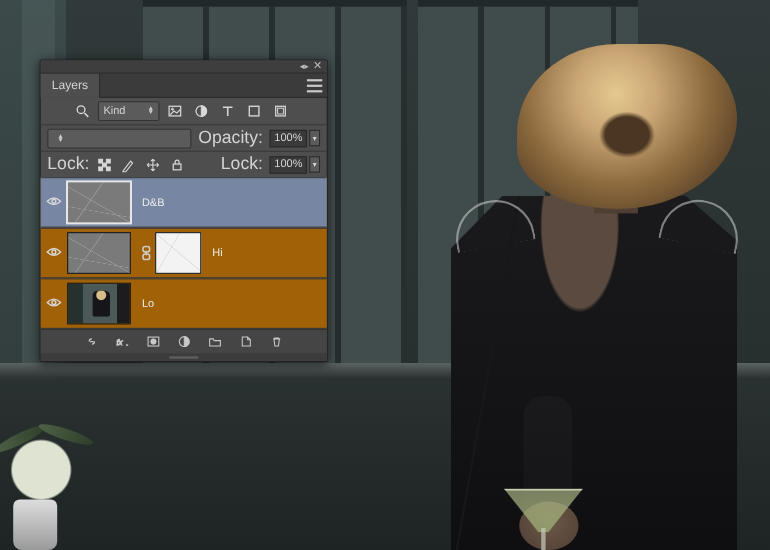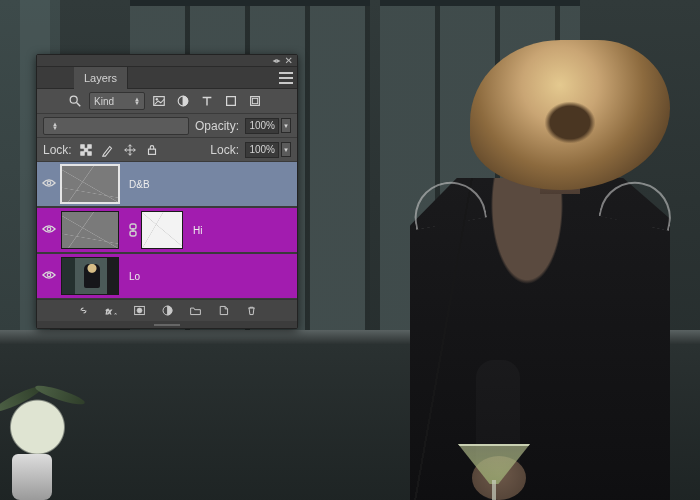--- a/index.html
+++ b/index.html
@@ -89,44 +89,44 @@
     box-shadow: 0 2px 10px rgba(0,0,0,.6);
     color: #d4d4d4;
   }
   .panel-topbar{height:12px;background:#3e3e3e;display:flex;justify-content:flex-end;
     align-items:center;gap:4px;padding:0 4px;border-bottom:1px solid #2a2a2a;}
   .panel-topbar .chevrons{font-size:8px;color:#bbb;cursor:pointer;}
   .panel-topbar .close-x{font-size:10px;color:#bbb;cursor:pointer;line-height:1;}
   .panel-tabbar{display:flex;align-items:center;height:22px;background:#3b3b3b;
     border-bottom:1px solid #2a2a2a;}
   .panel-tab{padding:0 10px;height:22px;line-height:22px;font-size:11px;
-    background:#4e4e4e;border-right:1px solid #2a2a2a;margin-left:37px;}
+    background:#4e4e4e;border-right:1px solid #2a2a2a;}
   .panel-menu{margin-left:auto;margin-right:4px;width:14px;height:12px;cursor:pointer;
     display:flex;flex-direction:column;justify-content:space-between;}
   .panel-menu span{height:2px;background:#c9c9c9;display:block;}
   .row{display:flex;align-items:center;height:24px;padding:0 6px;gap:6px;}
   .hr{border-top:1px solid #3a3a3a;}
   .select{display:flex;align-items:center;height:18px;background:#5b5b5b;
     border:1px solid #333;border-radius:2px;padding:0 4px;min-width:0;}
   .select .val{flex:1;font-size:10px;overflow:hidden;white-space:nowrap;}
   .select .arrows{display:flex;flex-direction:column;line-height:4px;font-size:6px;color:#ccc;margin-left:4px;}
   .icon-btn{width:16px;height:16px;display:flex;align-items:center;justify-content:center;
     color:#d8d8d8;cursor:pointer;}
   .icon-btn svg{width:14px;height:14px;fill:#d8d8d8;stroke:#d8d8d8;}
-  .lbl{font-size:12px;color:#d4d4d4;}
+  .lbl{font-size:16px;color:#d4d4d4;}
   .pct-field{display:flex;align-items:center;gap:2px;}
   .pct-field .box{width:34px;height:16px;background:#3a3a3a;border:1px solid #2a2a2a;
     font-size:10px;display:flex;align-items:center;justify-content:flex-end;padding:0 3px;}
   .pct-field .drop{width:10px;height:15px;background:#5b5b5b;border:1px solid #2a2a2a;
     display:flex;align-items:center;justify-content:center;font-size:7px;}
 
   .filter-row{gap:4px;padding-left:28px;}
   .filter-row .icon-btn{width:20px;}
 
-  .layers{background:#a21caf;}
+  .layers{background:#a16207;}
   .layer{display:flex;align-items:center;padding:3px 4px 3px 0;
     border-top:1px solid #3a3a3a;border-bottom:1px solid #3a3a3a;}
   .layer.selected{background:#7686a3;}
   .vis-col{width:24px;display:flex;align-items:center;justify-content:center;}
   .eye svg{width:14px;height:10px;fill:none;stroke:#d8d8d8;stroke-width:1.4;}
   .thumb{width:58px;height:38px;border:1px solid #1a1a1a;background:#6f6f6f;position:relative;margin-right:6px;flex:none;}
   .thumb.sel{outline:2px solid #e6e6e6;outline-offset:-1px;}
   .thumb .scratches{position:absolute;inset:0;opacity:.35;
     background:
      linear-gradient(30deg, transparent 46%, #ddd 47%, transparent 48%),

